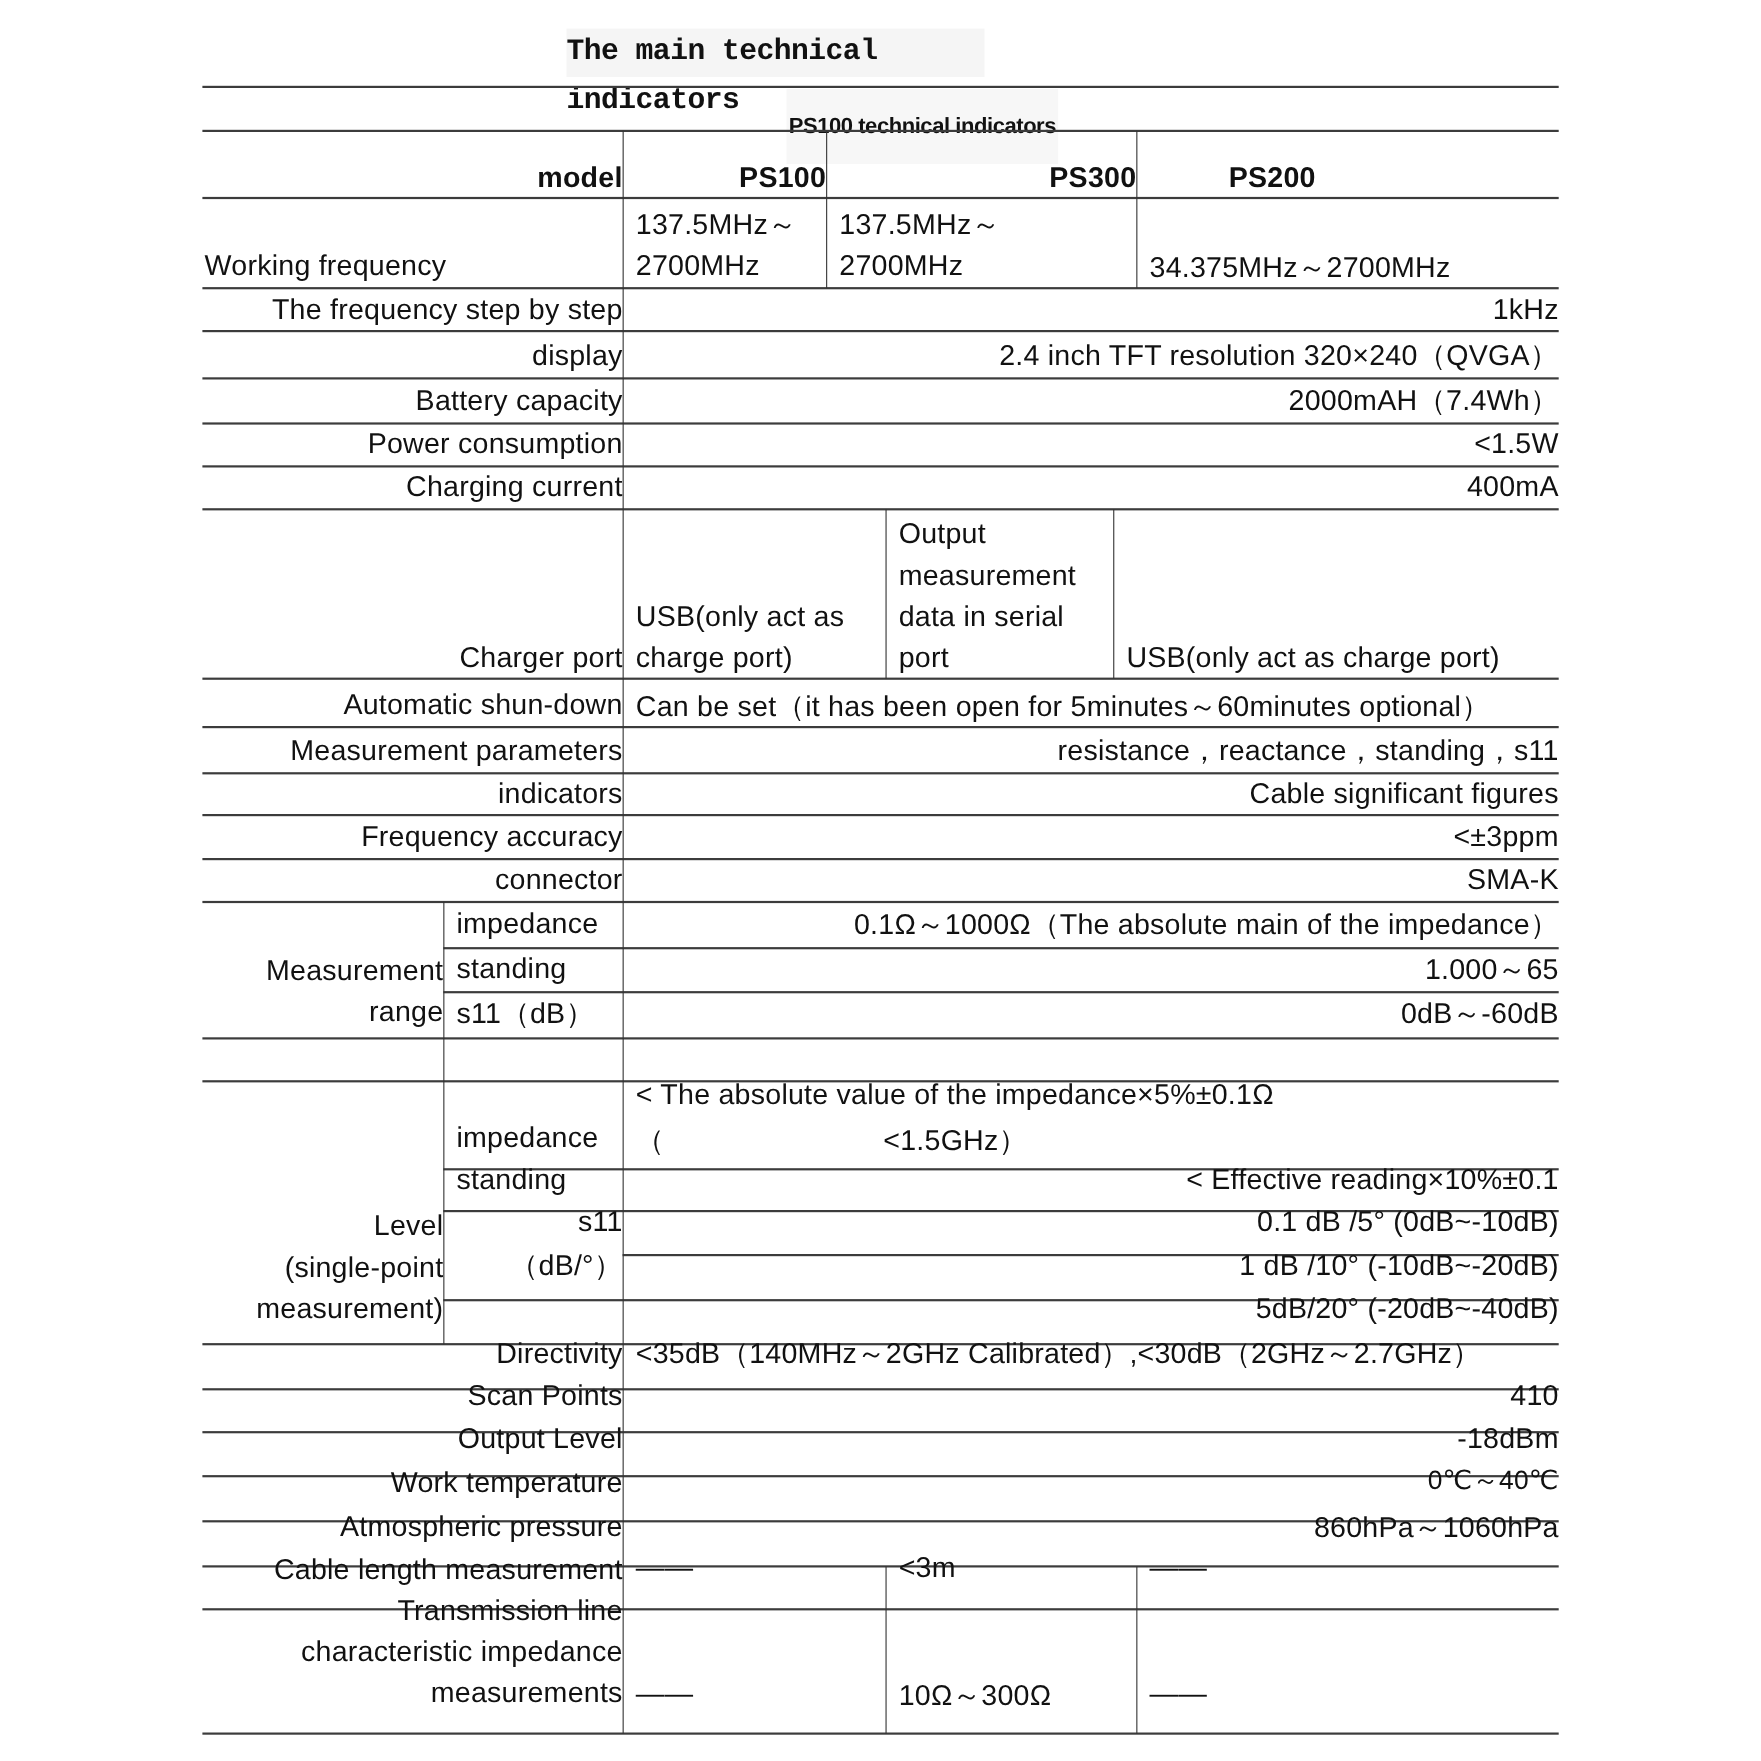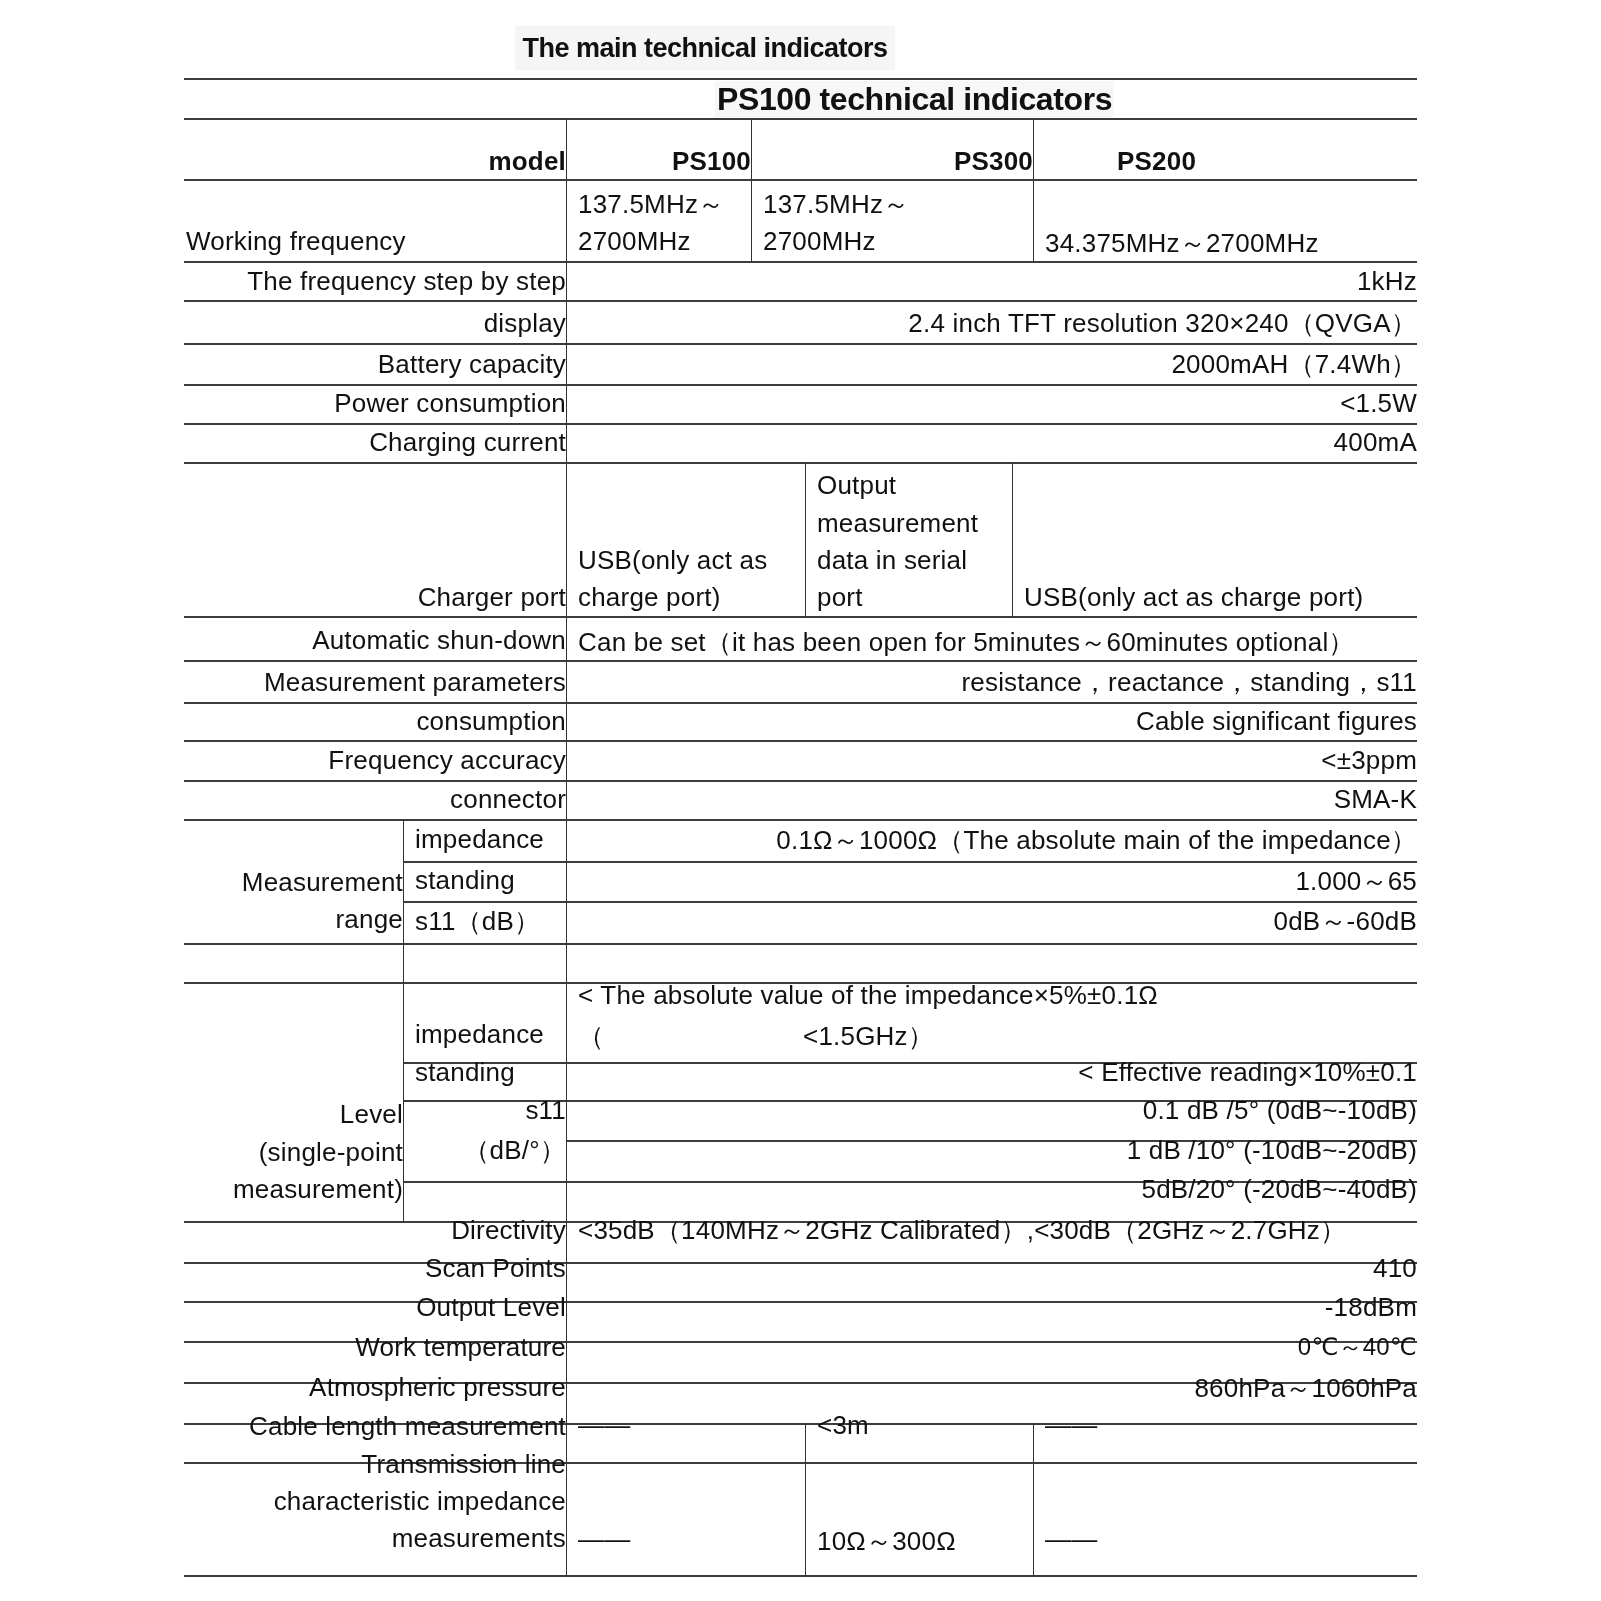--- a/index.html
+++ b/index.html
@@ -4,22 +4,22 @@
 <style>
   html, body { margin:0; padding:0; background:#ffffff; }
   body { width:1601px; height:1601px; position:relative; overflow:hidden;
          font-family:"Liberation Sans", "DejaVu Sans", sans-serif; color:#111; }
   .hl { position:absolute; height:2px; background:#3c3c3c; left:184px; width:1233px; }
   .vl { position:absolute; width:1px; background:#333; }
   .t { position:absolute; font-size:26px; line-height:38px; white-space:nowrap; letter-spacing:0.2px; }
   .c { text-align:right; }
   .b { font-weight:bold; }
   .title { position:absolute; left:515px; top:26px; width:380px; height:44px; background:#f5f5f5;
-           font-weight:bold; font-size:27px; line-height:44px; text-align:center; letter-spacing:-0.5px; }
-  .subtitle { position:absolute; left:715px; top:81px; font-weight:bold; font-size:32px; line-height:36px; letter-spacing:-0.4px; background:#f7f7f7; padding:0 2px; }
+           font-weight:bold; font-size:27px; line-height:44px; letter-spacing:-0.5px;font-family:Liberation Mono, monospace; }
+  .subtitle { position:absolute; left:715px; top:81px; font-weight:bold; font-size:20px; line-height:36px; letter-spacing:-0.4px; background:#f7f7f7; padding:16px 2px; }
 </style>
 </head>
 <body>
 
 <div class="title">The main technical indicators</div>
 <div class="subtitle">PS100 technical indicators</div>
 
 <div>
   <div class="hl" style="top:78px"></div>
   <div class="hl" style="top:118px"></div>
@@ -113,21 +113,21 @@
 
 <div>
   <div class="t c" style="left:184px;width:382px;top:621px">Automatic shun-down</div>
   <div class="t" style="left:578px;top:623px">Can be set（it has been open for 5minutes～60minutes optional）</div>
 </div>
 <div>
   <div class="t c" style="left:184px;width:382px;top:663px">Measurement parameters</div>
   <div class="t c" style="left:566px;width:851px;top:663px">resistance，reactance，standing，s11</div>
 </div>
 <div>
-  <div class="t c" style="left:184px;width:382px;top:702px">consumption</div>
+  <div class="t c" style="left:184px;width:382px;top:702px">indicators</div>
   <div class="t c" style="left:566px;width:851px;top:702px">Cable significant figures</div>
 </div>
 <div>
   <div class="t c" style="left:184px;width:382px;top:741px">Frequency accuracy</div>
   <div class="t c" style="left:566px;width:851px;top:741px">&lt;±3ppm</div>
 </div>
 <div>
   <div class="t c" style="left:184px;width:382px;top:780px">connector</div>
   <div class="t c" style="left:566px;width:851px;top:780px">SMA-K</div>
 </div>

